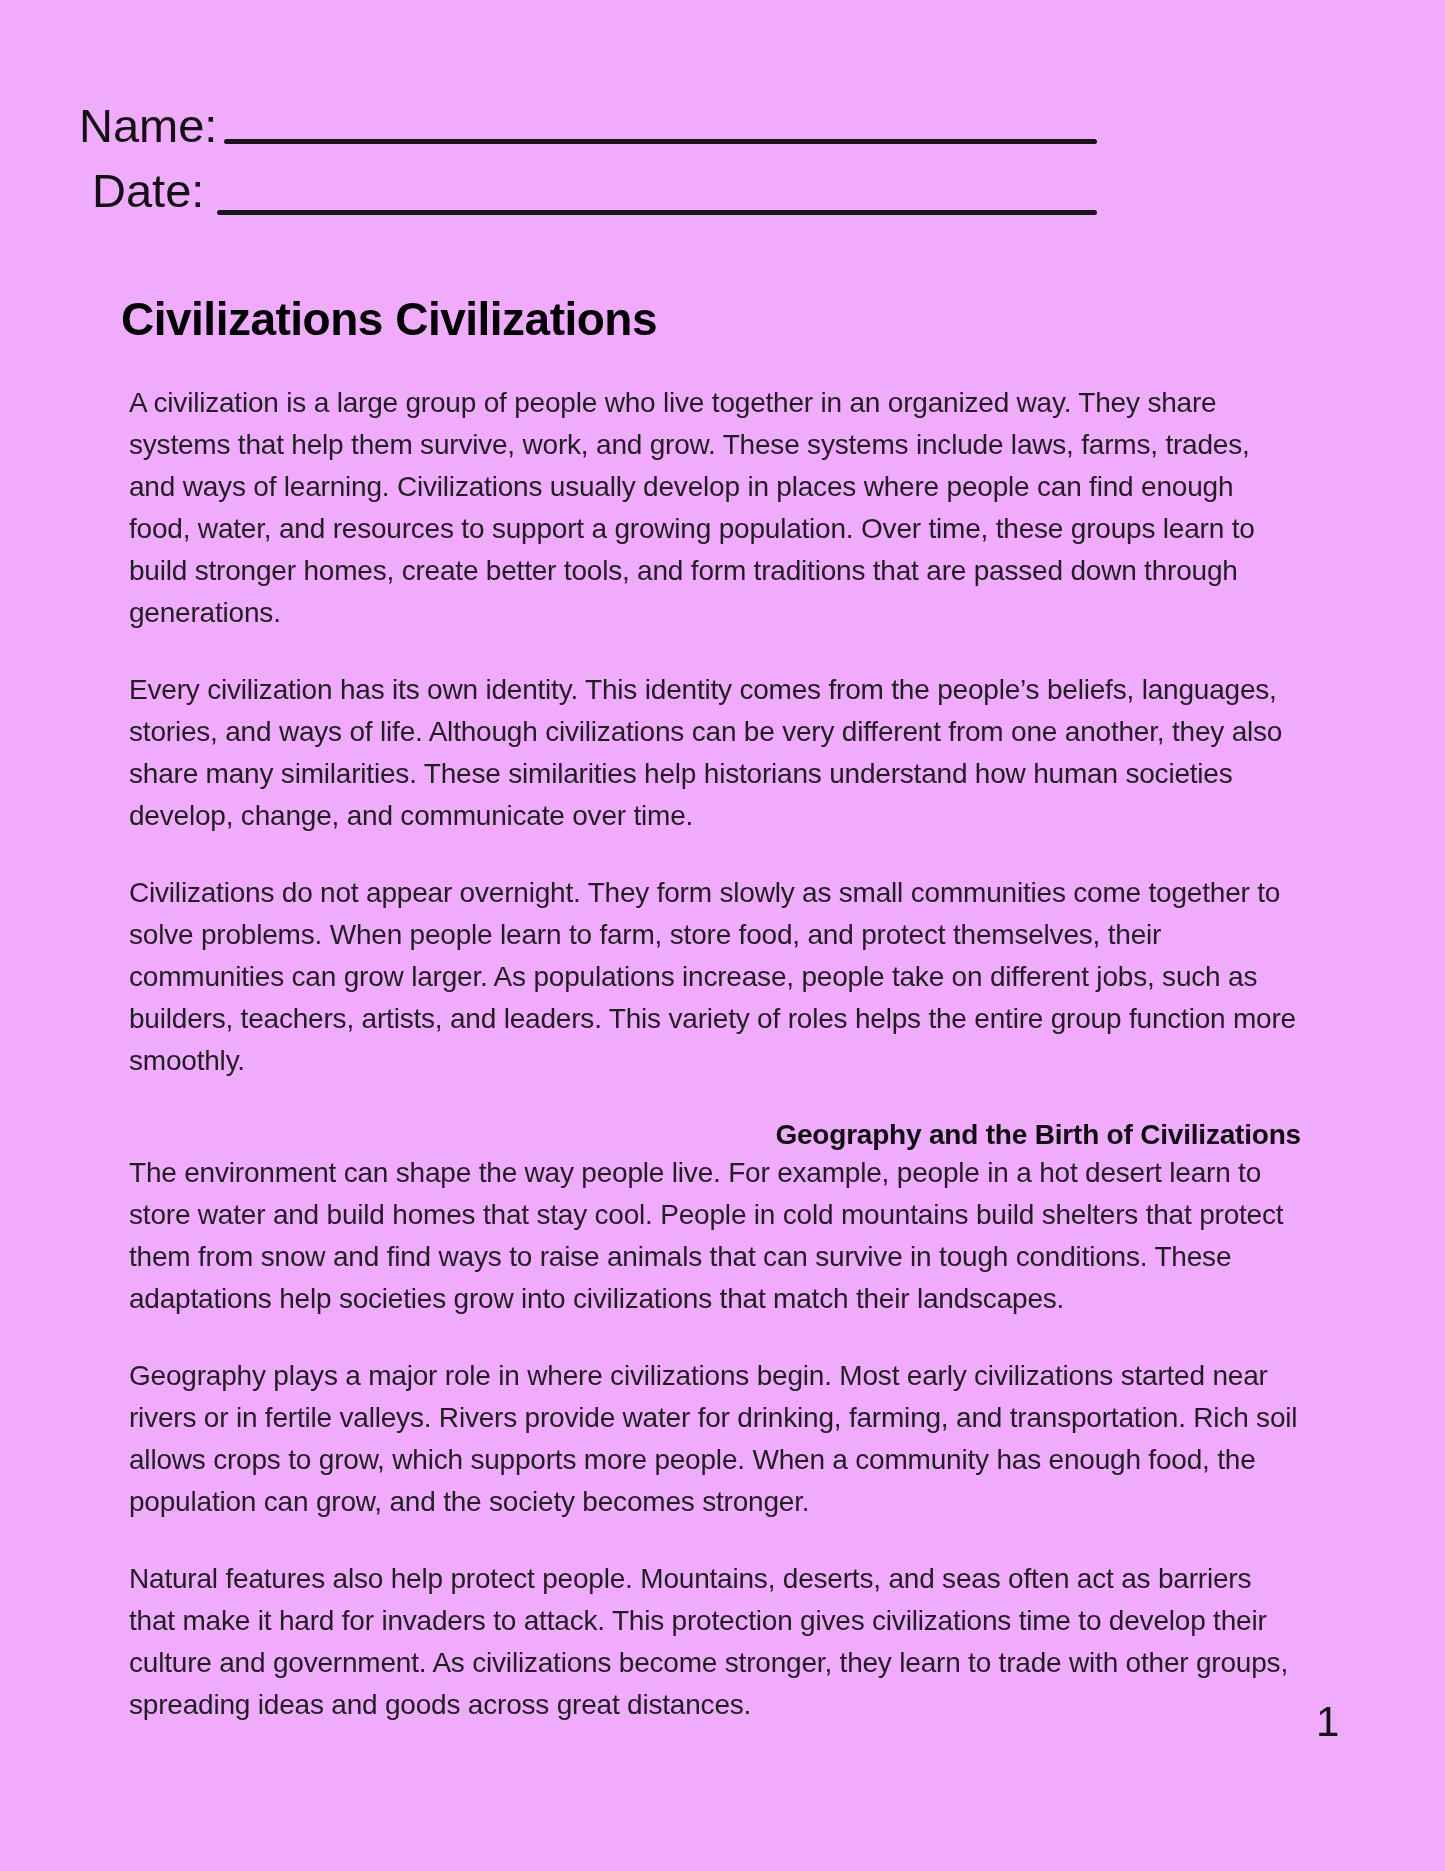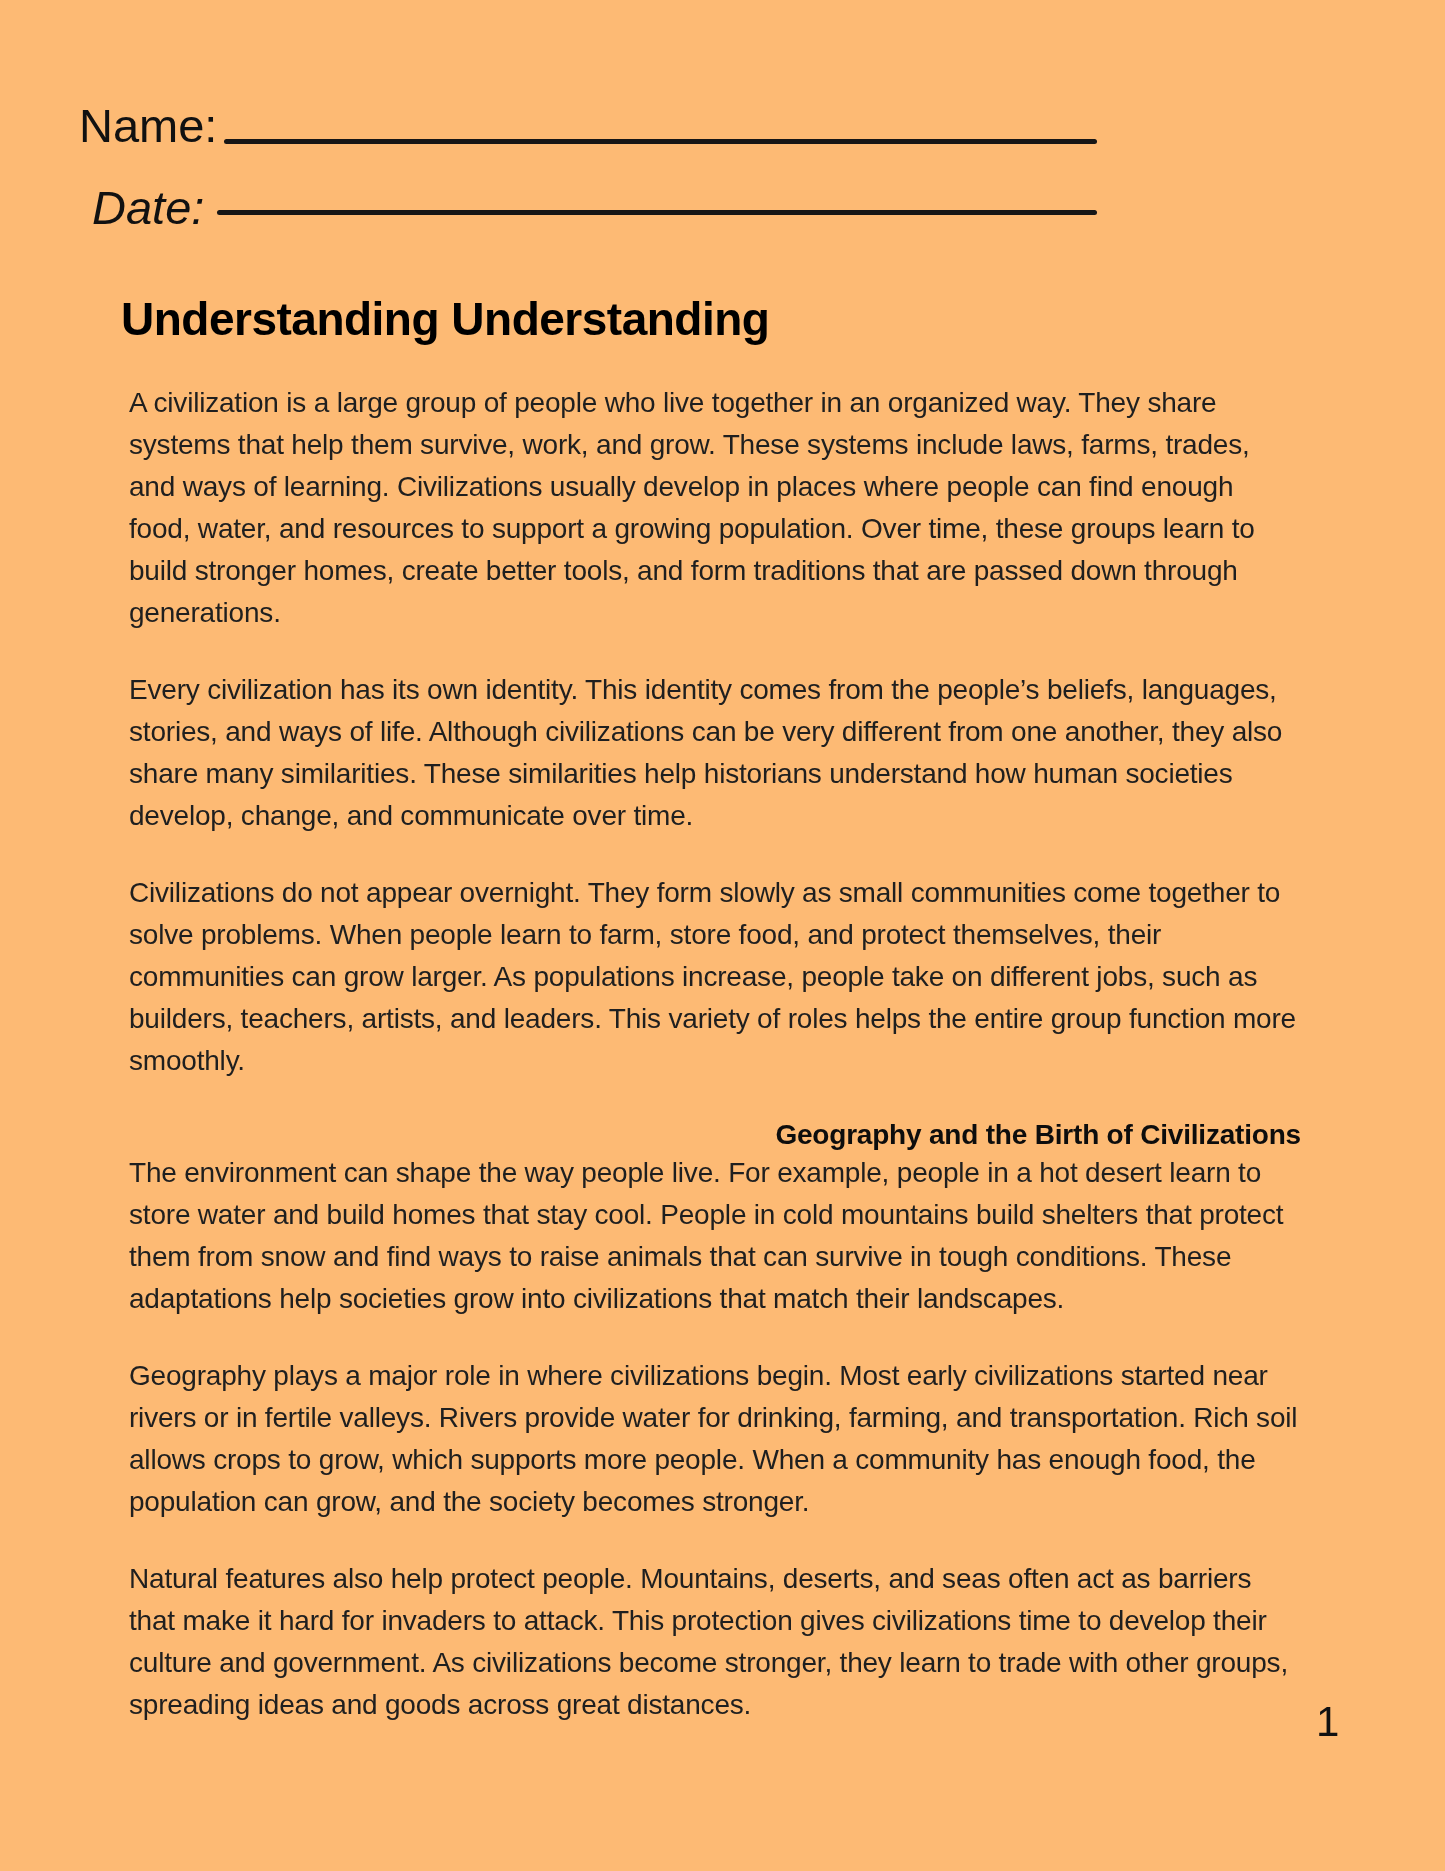--- a/index.html
+++ b/index.html
@@ -5,36 +5,36 @@
   html, body {
     margin: 0;
     padding: 0;
     background: #e8e8e8;
   }
   .page {
     position: relative;
     width: 1445px;
     height: 1871px;
     margin: 0 auto;
-    background: #fdba74;
+    background: #f0abfc;
     font-family: "Liberation Sans", sans-serif;
     color: #1c1c1c;
     overflow: hidden;
   }
 
   
   .field-label {
     position: absolute;
     font-size: 47px;
     line-height: 55px;
     color: #111111;
     white-space: nowrap;
   }
   .name-label { left: 79px;  top: 98px; }
-  .date-label { left: 92px;  top: 180px; font-style: italic; }
+  .date-label { left: 92px;  top: 163px; }
   .field-line {
     position: absolute;
     height: 5px;
     background: #161616;
     border-radius: 3px;
   }
   .name-line { left: 224px; top: 139px; width: 873px; }
   .date-line { left: 217px; top: 210px; width: 880px; }
 
   
@@ -84,21 +84,21 @@
 
 <div class="page">
 
   <span class="field-label name-label">Name:</span>
   <div class="field-line name-line"></div>
 
   <span class="field-label date-label">Date:</span>
   <div class="field-line date-line"></div>
 
   <main class="content">
-    <h1 class="doc-title">Understanding Understanding</h1>
+    <h1 class="doc-title">Civilizations Civilizations</h1>
 
     <p>A civilization is a large group of people who live together in an organized way. They share systems that help them survive, work, and grow. These systems include laws, farms, trades, and ways of learning. Civilizations usually develop in places where people can find enough food, water, and resources to support a growing population. Over time, these groups learn to build stronger homes, create better tools, and form traditions that are passed down through generations.</p>
 
     <p>Every civilization has its own identity. This identity comes from the people’s beliefs, languages, stories, and ways of life. Although civilizations can be very different from one another, they also share many similarities. These similarities help historians understand how human societies develop, change, and communicate over time.</p>
 
     <p>Civilizations do not appear overnight. They form slowly as small communities come together to solve problems. When people learn to farm, store food, and protect themselves, their communities can grow larger. As populations increase, people take on different jobs, such as builders, teachers, artists, and leaders. This variety of roles helps the entire group function more smoothly.</p>
 
     <h2 class="section-heading">Geography and the Birth of Civilizations</h2>
 
     <p>The environment can shape the way people live. For example, people in a hot desert learn to store water and build homes that stay cool. People in cold mountains build shelters that protect them from snow and find ways to raise animals that can survive in tough conditions. These adaptations help societies grow into civilizations that match their landscapes.</p>

